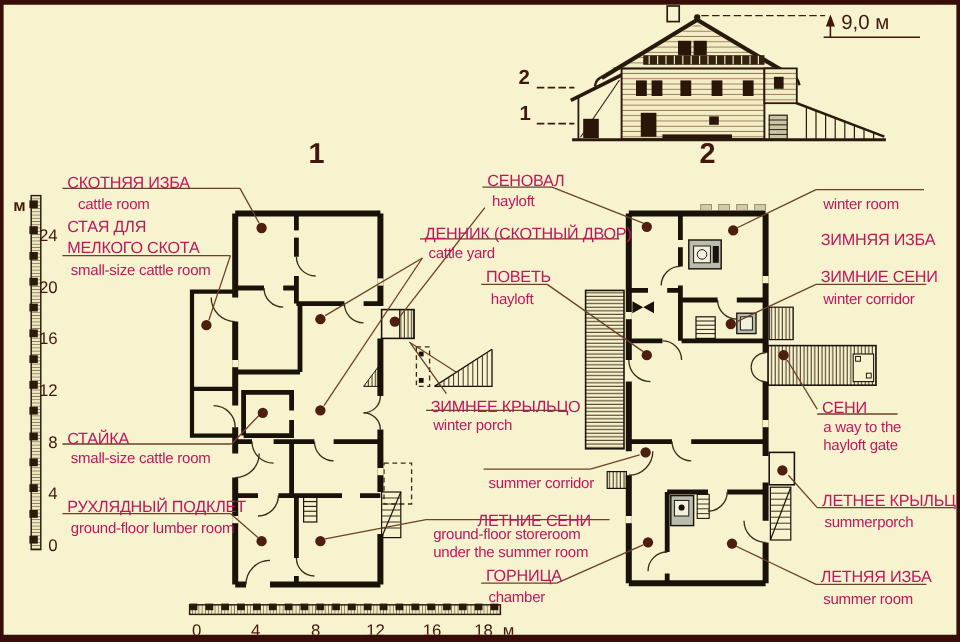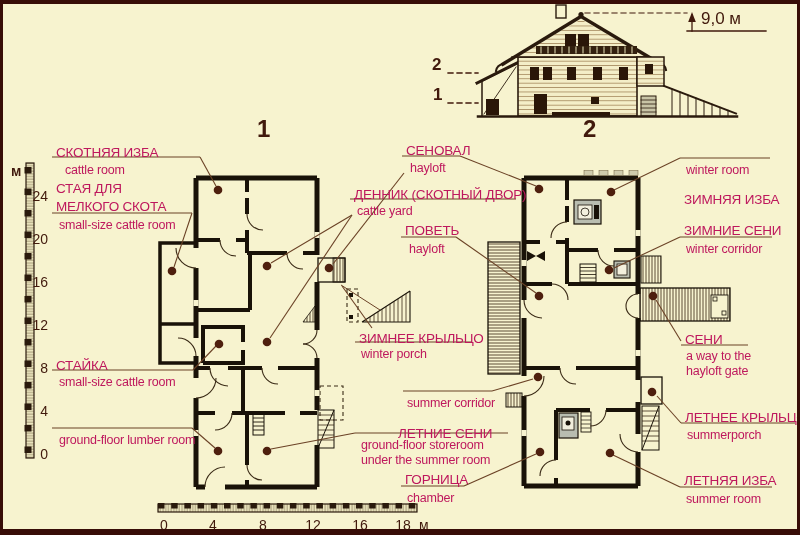--- a/index.html
+++ b/index.html
@@ -462,20 +462,21 @@
   <div class="lbl tick hnum" style="left:387px;top:514px;">18</div>
   <div class="lbl tick" style="left:416px;top:514px;">м</div>
 
   <div class="lbl ru" style="left:53px;top:142px;">СКОТНЯЯ ИЗБА</div>
   <div class="lbl en" style="left:62px;top:160px;">cattle room</div>
   <div class="lbl ru" style="left:53px;top:178px;">СТАЯ ДЛЯ</div>
   <div class="lbl ru" style="left:53px;top:196px;">МЕЛКОГО СКОТА</div>
   <div class="lbl en" style="left:56px;top:215px;">small-size cattle room</div>
   <div class="lbl ru" style="left:53px;top:355px;">СТАЙКА</div>
   <div class="lbl en" style="left:56px;top:372px;">small-size cattle room</div>
+  <div class="lbl ru" style="left:53px;top:412px;">РУХЛЯДНЫЙ ПОДКЛЕТ</div>
   <div class="lbl en" style="left:56px;top:430px;">ground-floor lumber room</div>
 
   <div class="lbl ru" style="left:403px;top:140px;">СЕНОВАЛ</div>
   <div class="lbl en" style="left:407px;top:158px;">hayloft</div>
   <div class="lbl ru" style="left:351px;top:184px;">ДЕННИК (СКОТНЫЙ ДВОР)</div>
   <div class="lbl en" style="left:354px;top:201px;">cattle yard</div>
   <div class="lbl ru" style="left:402px;top:220px;">ПОВЕТЬ</div>
   <div class="lbl en" style="left:406px;top:239px;">hayloft</div>
   <div class="lbl ru" style="left:356px;top:328px;">ЗИМНЕЕ КРЫЛЬЦО</div>
   <div class="lbl en" style="left:358px;top:344px;">winter porch</div>

